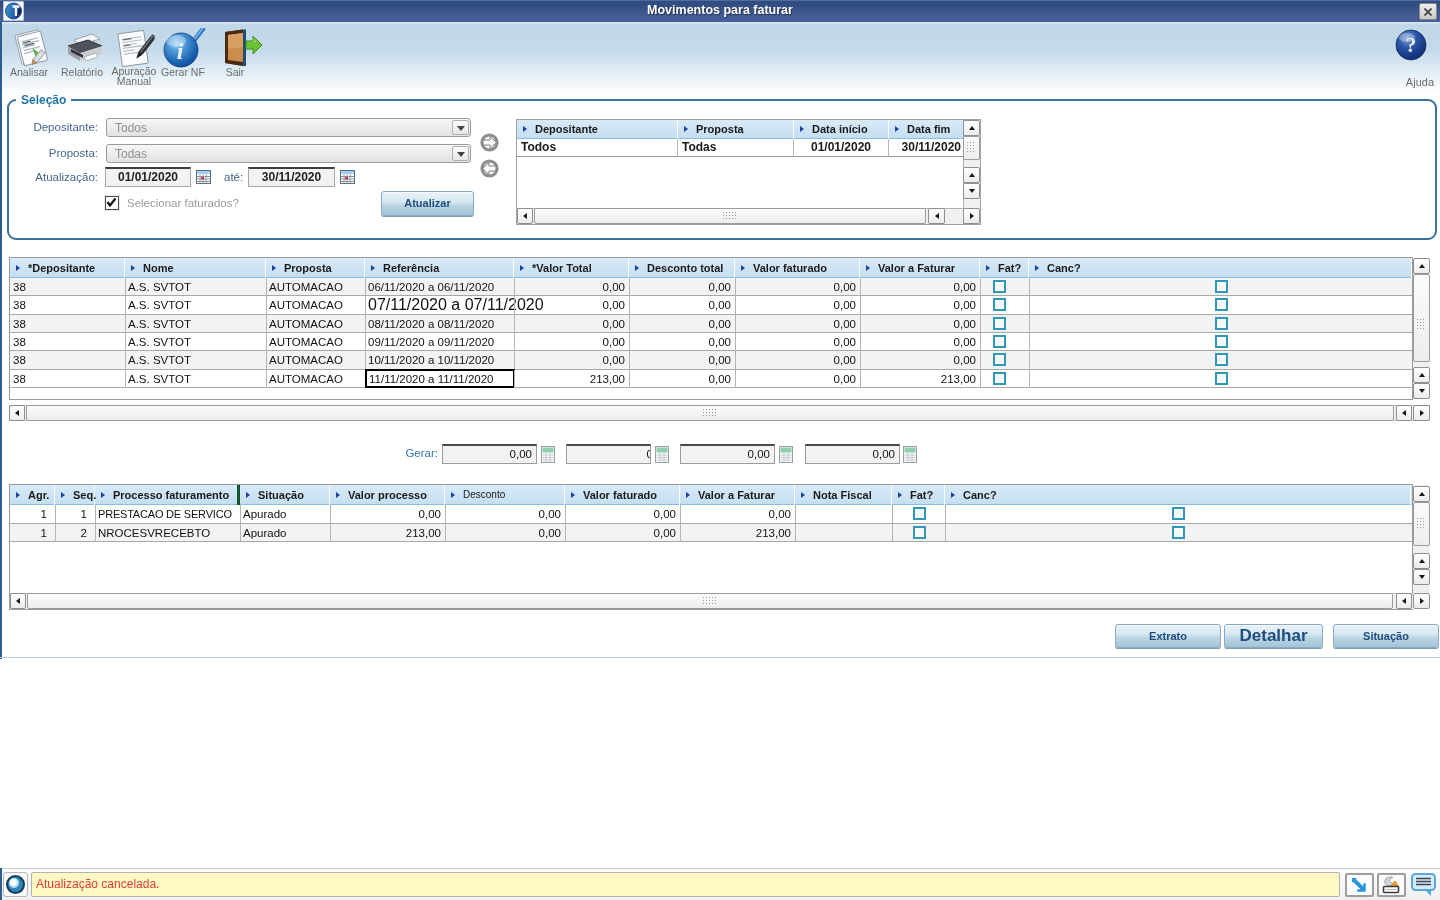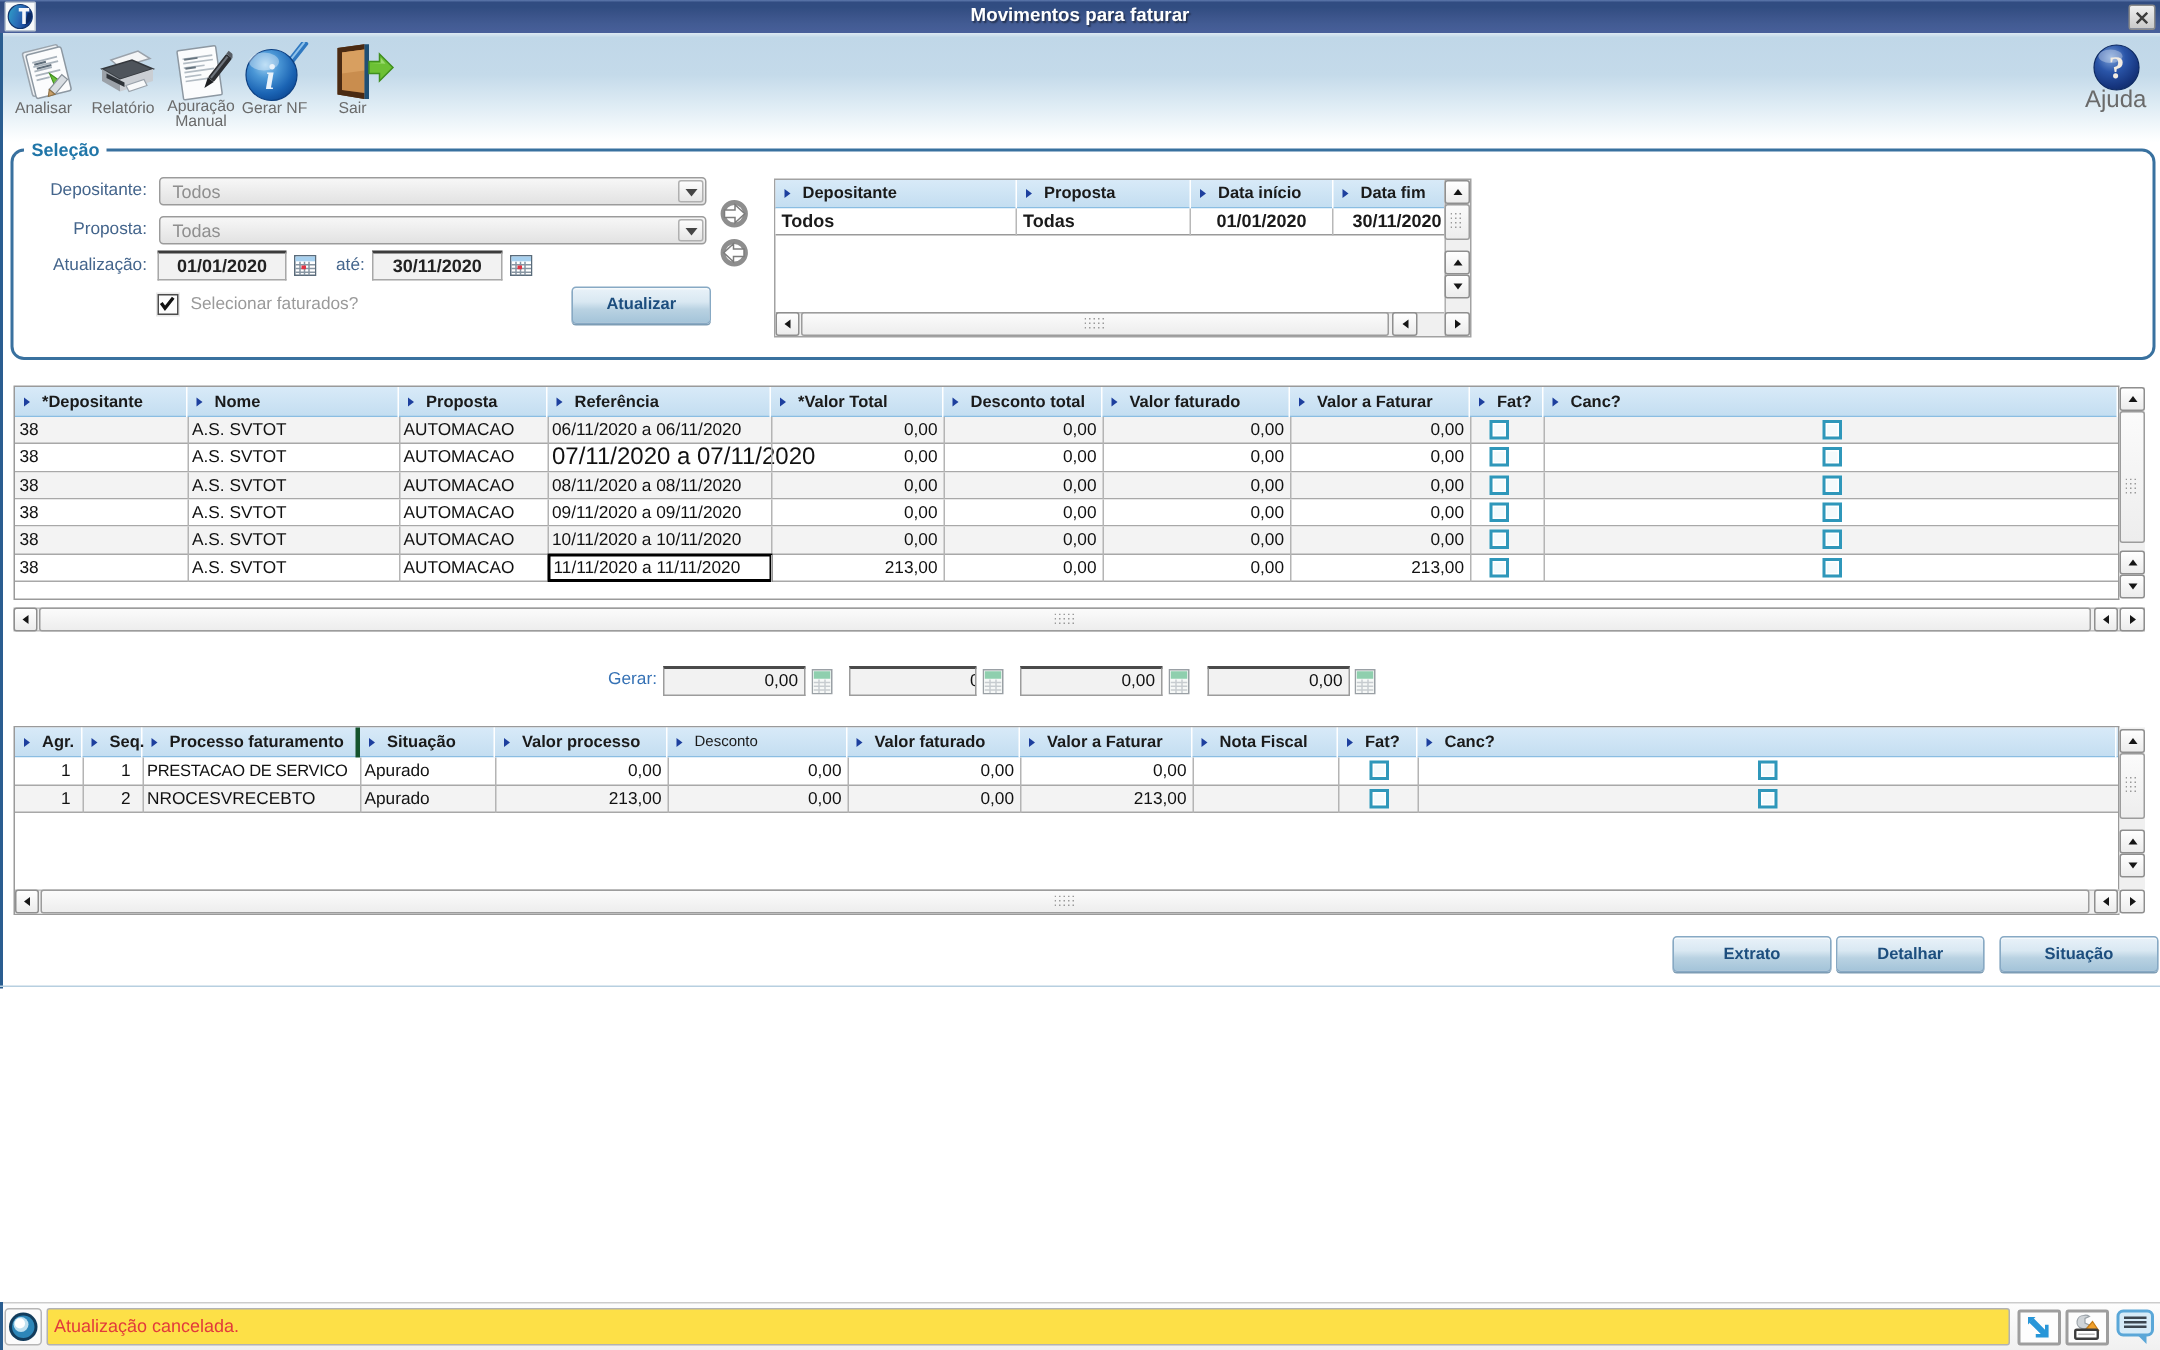--- a/index.html
+++ b/index.html
@@ -102,21 +102,21 @@
         <stop offset="40%" stop-color="#2a55a8"></stop>
         <stop offset="80%" stop-color="#16357e"></stop>
         <stop offset="100%" stop-color="#102a66"></stop>
       </radialGradient>
     </defs>
     <circle cx="17" cy="16" r="15" fill="url(#aj)"></circle>
     <circle cx="17" cy="16" r="15" fill="none" stroke="#0e2a62" stroke-width="0.8"></circle>
     <ellipse cx="13" cy="8.5" rx="8" ry="4.5" fill="#ffffff" opacity="0.30"></ellipse>
     <text x="17" y="23" font-family="Liberation Serif,serif" font-weight="bold" font-size="21" fill="#f3ece2" text-anchor="middle">?</text>
   </svg>
-<div class="ab" style="left:1390px;top:58px;width:44px;text-align:left;color:#6a6a6a;font-size:16px">Ajuda</div>
+<div class="ab" style="left:1390px;top:76px;width:44px;text-align:right;color:#6a6a6a;font-size:11px">Ajuda</div>
 <div class="ab" style="left:0;top:22px;width:2px;height:637px;background:#2a5d90"></div>
 <div class="ab" style="left:0;top:657px;width:1440px;height:1px;background:#b7cfe0"></div>
 <div class="ab" style="left:7px;top:99px;width:1430px;height:141px;border:2px solid #39719f;border-radius:9px"></div>
 <div class="ab" style="left:16px;top:93px;background:#ffffff;padding:0 5px;color:#2176a8;font-size:12px;font-weight:bold">Seleção</div>
 <div class="ab lbl" style="left:0;top:121px;width:98px;text-align:right">Depositante:</div>
 <div class="ab lbl" style="left:0;top:147px;width:98px;text-align:right">Proposta:</div>
 <div class="ab lbl" style="left:0;top:171px;width:98px;text-align:right">Atualização:</div>
 <div class="ab" style="left:106px;top:118px;width:365px;height:19px;background:linear-gradient(180deg,#f7f7f7,#e2e2e2);border:1px solid #9b9b9b;border-radius:3px;box-shadow:0 1px 0 #ffffff">
     <div style="position:absolute;left:8px;top:0;line-height:18px;font-size:12px;color:#8f8f8f">Todos</div>
     <div style="position:absolute;right:1px;top:1px;width:17px;height:15px;background:linear-gradient(180deg,#fdfdfd,#e6e6e6);border:1px solid #b0b0b0;border-radius:2px">
@@ -770,33 +770,33 @@
     <rect x="9" y="6" width="1" height="1" fill="#9a9a9a"></rect>
     <rect x="12" y="6" width="1" height="1" fill="#9a9a9a"></rect>
   </svg>
 <div class="sbtn" style="left:1396px;top:593px;width:16px;height:16px">
     <div style="position:absolute;left:50%;top:50%;transform:translate(-50%,-50%);width:0;height:0;border-top:3px solid transparent;border-bottom:3px solid transparent;border-right:4px solid #161616;"></div>
   </div>
 <div class="sbtn" style="left:1413px;top:593px;width:17px;height:16px">
     <div style="position:absolute;left:50%;top:50%;transform:translate(-50%,-50%);width:0;height:0;border-top:3px solid transparent;border-bottom:3px solid transparent;border-left:4px solid #161616;"></div>
   </div>
 <div class="ab" style="left:1115px;top:624px;width:106px;height:24px;border:1px solid #87a9c4;border-radius:3px;background:linear-gradient(180deg,#e9f2f9 0%,#d9e8f2 40%,#b9d2e2 62%,#a4c4d9 100%);box-shadow:inset 0 1px 0 #f6fafc,0 1px 0 #7d9cb4;text-align:center;line-height:22px;font-size:11px;color:#1d4e7e;font-weight:bold">Extrato</div>
-<div class="ab" style="left:1224px;top:624px;width:99px;height:24px;border:1px solid #87a9c4;border-radius:3px;background:linear-gradient(180deg,#e9f2f9 0%,#d9e8f2 40%,#b9d2e2 62%,#a4c4d9 100%);box-shadow:inset 0 1px 0 #f6fafc,0 1px 0 #7d9cb4;text-align:center;line-height:22px;font-size:11px;color:#1d4e7e;font-weight:bold">Detalhar</div>
+<div class="ab" style="left:1224px;top:624px;width:99px;height:24px;border:1px solid #87a9c4;border-radius:3px;background:linear-gradient(180deg,#e9f2f9 0%,#d9e8f2 40%,#b9d2e2 62%,#a4c4d9 100%);box-shadow:inset 0 1px 0 #f6fafc,0 1px 0 #7d9cb4;text-align:center;line-height:22px;font-size:17px;color:#1d4e7e;font-weight:bold">Detalhar</div>
 <div class="ab" style="left:1333px;top:624px;width:106px;height:24px;border:1px solid #87a9c4;border-radius:3px;background:linear-gradient(180deg,#e9f2f9 0%,#d9e8f2 40%,#b9d2e2 62%,#a4c4d9 100%);box-shadow:inset 0 1px 0 #f6fafc,0 1px 0 #7d9cb4;text-align:center;line-height:22px;font-size:11px;color:#1d4e7e;font-weight:bold">Situação</div>
 <div class="ab" style="left:0;top:868px;width:1440px;height:32px;background:linear-gradient(180deg,#fdfdfd,#f0f0f0);border-top:1px solid #cccccc"></div>
 <div class="ab" style="left:0;top:868px;width:2px;height:32px;background:#2a5d90"></div>
 <div class="ab" style="left:3px;top:872px;width:25px;height:25px;border:1px solid #b6b6b6;border-radius:3px;background:#fbfbfb">
     <svg width="21" height="21" style="position:absolute;left:1px;top:1px" viewBox="0 0 21 21">
       <circle cx="10.5" cy="10.5" r="9.5" fill="#123c5c"></circle>
       <circle cx="10.5" cy="10.5" r="7.5" fill="#2d86b8"></circle>
       <circle cx="9" cy="9" r="5" fill="#bfe0f0"></circle>
       <circle cx="8.3" cy="8.3" r="3.4" fill="#ffffff"></circle>
     </svg>
   </div>
-<div class="ab" style="left:31px;top:872px;width:1309px;height:25px;border:1px solid #b2b2b2;border-radius:2px;background:#fde047;line-height:23px;font-size:12px;color:#e23b3b;padding-left:4px">Atualização cancelada.</div>
+<div class="ab" style="left:31px;top:872px;width:1309px;height:25px;border:1px solid #b2b2b2;border-radius:2px;background:#fef9c3;line-height:23px;font-size:12px;color:#e23b3b;padding-left:4px">Atualização cancelada.</div>
 <div class="ab" style="left:1345px;top:873px;width:29px;height:24px;border:2px solid #9e9e9e;border-radius:2px;background:#fdfdfd">
     <svg width="16" height="16" style="position:absolute;left:4px;top:2px" viewBox="0 0 16 16">
       <path d="M2 5 L5 2 L13 10 L13 6.5 L15.5 6.5 L15.5 15.5 L6.5 15.5 L6.5 13 L10 13 Z" fill="#2896d8" transform="scale(0.95)"></path>
       <path d="M1 1 L6 1 L1 6 Z" fill="#2896d8"></path>
     </svg>
   </div>
 <div class="ab" style="left:1377px;top:873px;width:29px;height:24px;border:2px solid #9e9e9e;border-radius:2px;background:#fdfdfd">
     <svg width="22" height="20" style="position:absolute;left:1px;top:0px" viewBox="0 0 22 20">
       <path d="M9 2 a4.4 4.4 0 1 0 4 6.4 l-3-1.4 0-3 3-1.4 a4.4 4.4 0 0 0 -4 -0.6z" fill="#cfd4d8" stroke="#9aa2a8" stroke-width="0.8"></path>
       <polygon points="10,12 15,6 19,12" fill="#f0a02c" stroke="#c87d14" stroke-width="0.8"></polygon>

